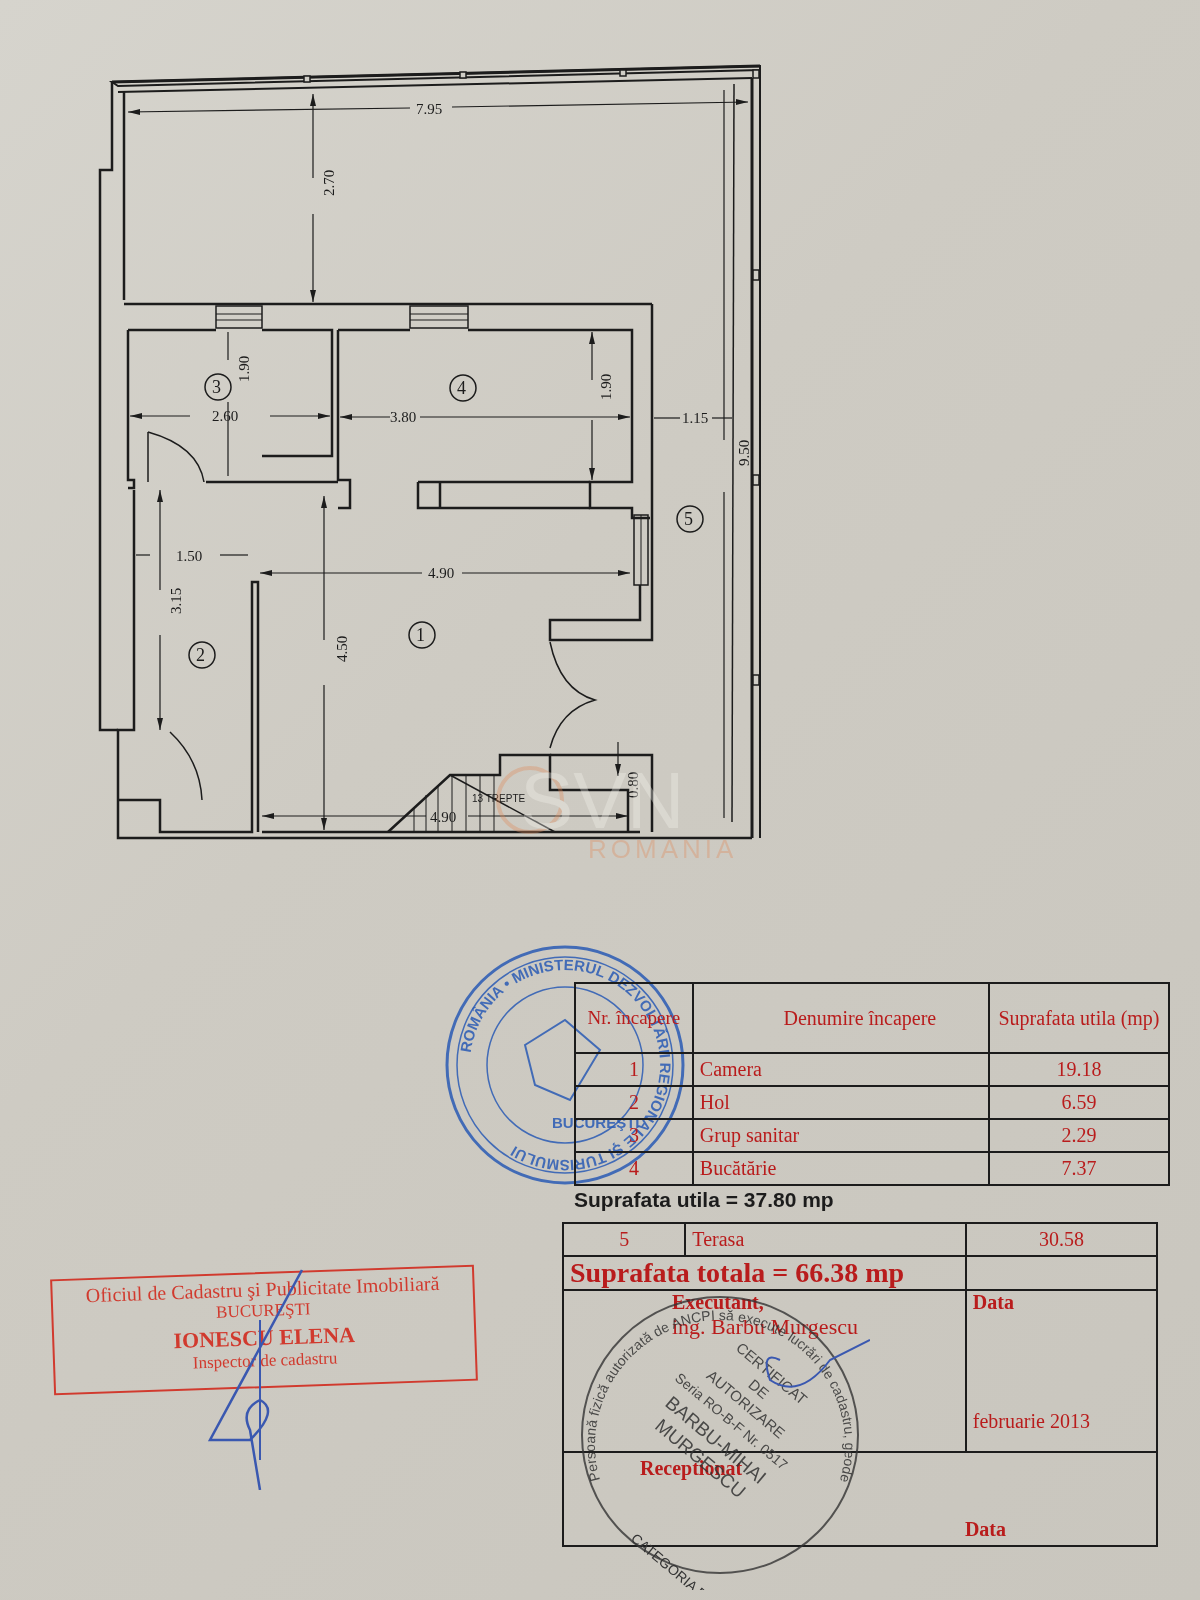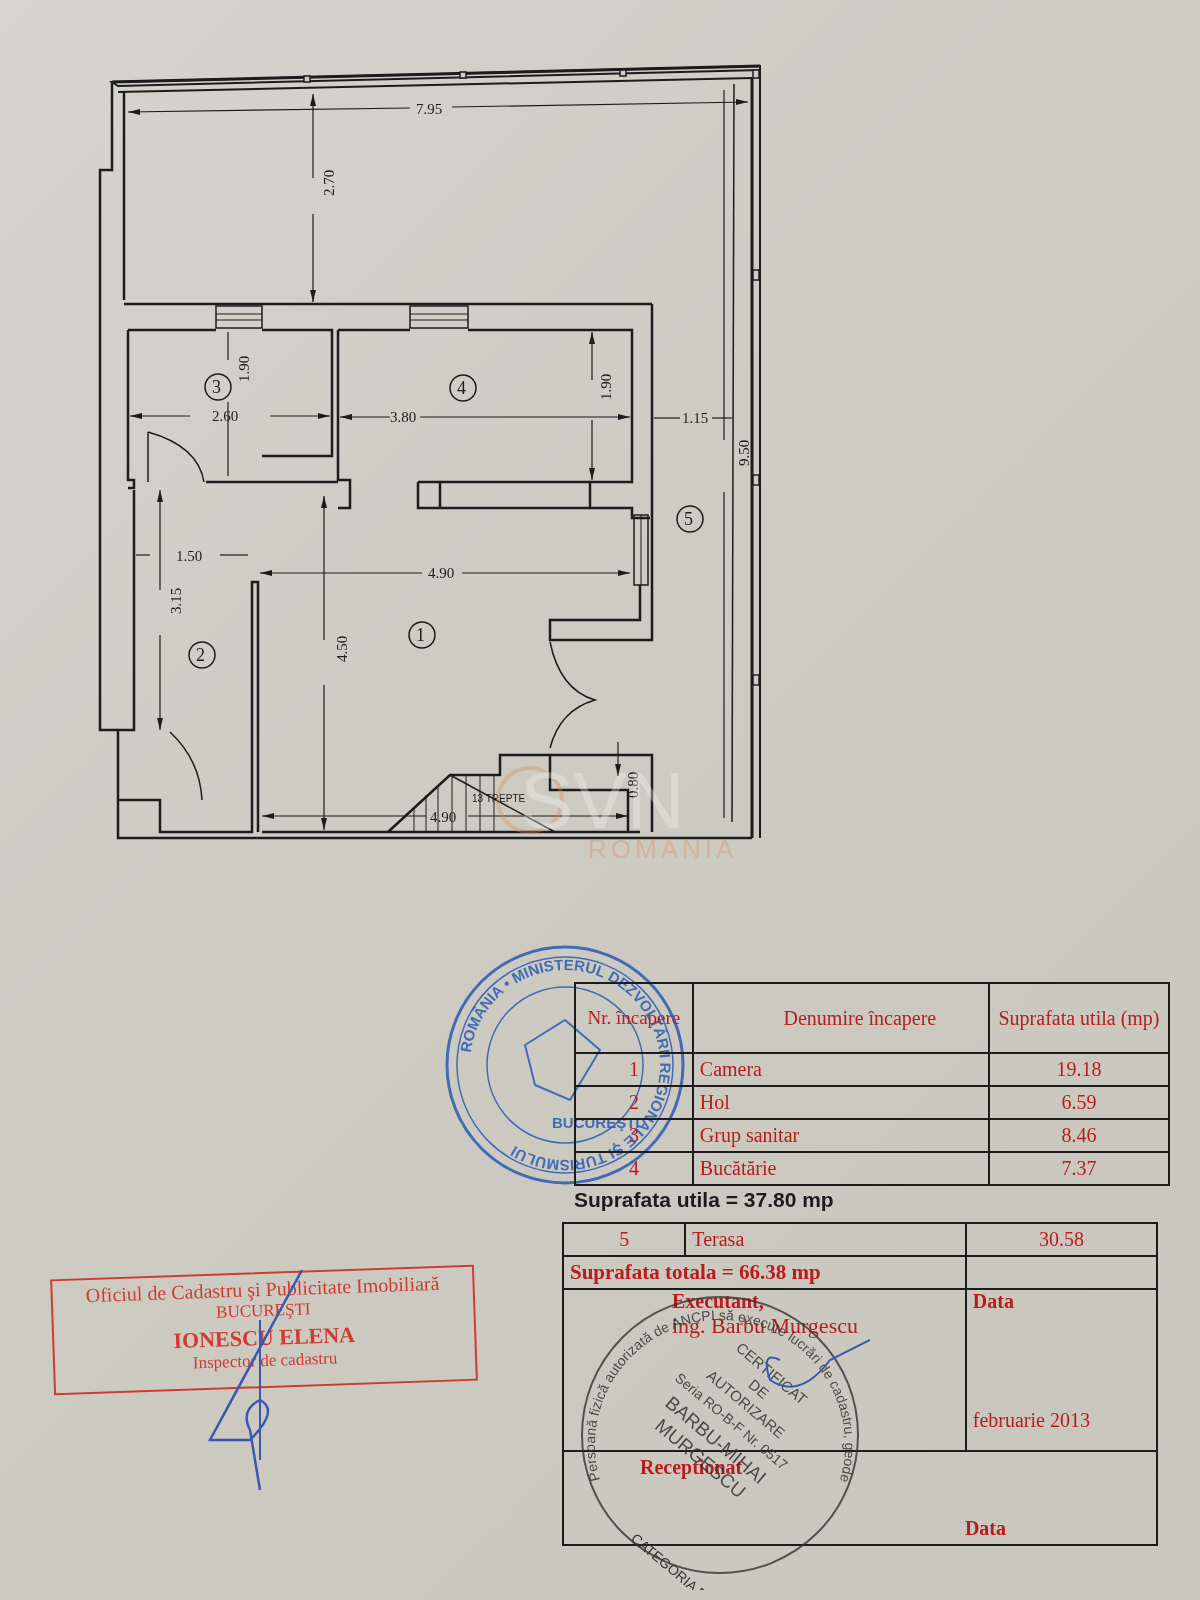--- a/index.html
+++ b/index.html
@@ -210,41 +210,41 @@
     <td class="center">19.18</td>
   </tr>
   <tr>
     <td class="center">2</td>
     <td>Hol</td>
     <td class="center">6.59</td>
   </tr>
   <tr>
     <td class="center">3</td>
     <td>Grup sanitar</td>
-    <td class="center">8.46</td>
+    <td class="center">2.29</td>
   </tr>
   <tr>
     <td class="center">4</td>
     <td>Bucătărie</td>
     <td class="center">7.37</td>
   </tr>
 </tbody>
   </table>
 
 <div style="position:absolute;left:574px;top:1188px;font-size:21px;font-weight:bold;font-family:Liberation Sans, sans-serif;">Suprafata utila = 37.80 mp</div>
 
 <table class="area" style="left:562px;top:1222px;width:596px;">
   <tbody>
       <tr>
     <td class="center" style="width:110px;">5</td>
     <td style="width:270px;">Terasa</td>
     <td class="center" style="width:180px;">30.58</td>
   </tr>
   <tr>
-    <td colspan="2" class="bold" style="font-size:21px;">Suprafata totala = 66.38 mp</td>
+    <td colspan="2" class="bold" style="font-size:28px;">Suprafata totala = 66.38 mp</td>
     <td></td>
   </tr>
   <tr>
     <td colspan="2" style="height:160px;vertical-align:top;padding-left:108px;">
       <div class="bold">Executant,</div>
       <div style="font-size:22px;">ing. Barbu Murgescu</div>
     </td>
     <td style="vertical-align:top;position:relative;">
       <div class="bold">Data</div>
       <div style="margin-top:96px;">februarie 2013</div>

